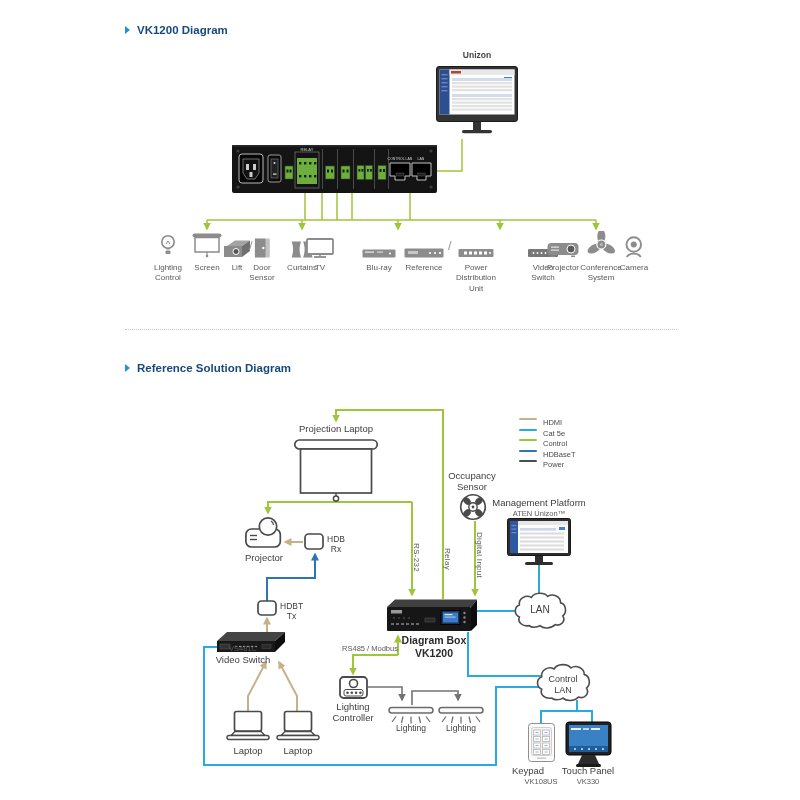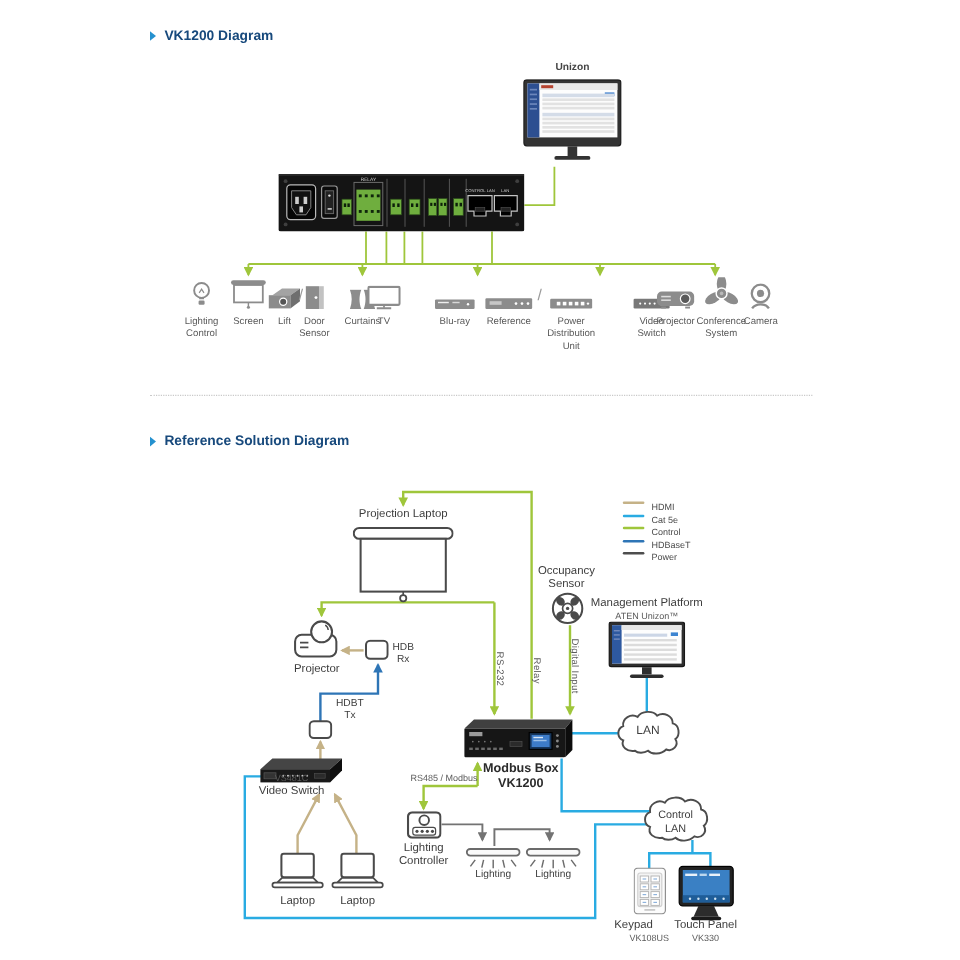--- a/index.html
+++ b/index.html
@@ -397,21 +397,21 @@
 
   <svg class="abs" style="left:304px;top:533px" width="20" height="17" viewBox="0 0 20 17">
     <rect x="1" y="1" width="18" height="15" rx="3.5" fill="#fff" stroke="#4a4a4a" stroke-width="1.7"></rect>
   </svg>
   <div class="lbl md leftal" style="left:327px;top:534px">HDB
 Rx</div>
 
   <svg class="abs" style="left:257px;top:600px" width="20" height="16" viewBox="0 0 20 16">
     <rect x="1" y="1" width="18" height="14" rx="3.5" fill="#fff" stroke="#4a4a4a" stroke-width="1.7"></rect>
   </svg>
-  <div class="lbl md leftal" style="left:280px;top:580px">HDBT
+  <div class="lbl md leftal" style="left:280px;top:601px">HDBT
 Tx</div>
 
   <svg class="abs" style="left:216px;top:629px" width="70" height="26" viewBox="0 0 70 26">
     <polygon points="11,3 69,3 59,12 1,12" fill="#454545"></polygon>
     <polygon points="59,23 59,12 69,3 69,13" fill="#0e0e0e"></polygon>
     <rect x="1" y="12" width="58" height="11" fill="#191919"></rect>
     <rect x="4" y="15" width="10" height="5" fill="#333" stroke="#555" stroke-width="0.6"></rect>
     <circle cx="20" cy="17.5" r="0.8" fill="#cfcfcf"></circle>
       <circle cx="24" cy="17.5" r="0.8" fill="#cfcfcf"></circle>
     <circle cx="28" cy="17.5" r="0.8" fill="#cfcfcf"></circle>
@@ -453,21 +453,21 @@
       <circle cx="24" cy="20" r="0.7" fill="#777"></circle>
     <rect x="40" y="20" width="10" height="4" fill="#2b2b2b" stroke="#4d4d4d" stroke-width="0.6"></rect>
     <rect x="56" y="12.5" width="19" height="14" fill="#16365c" stroke="#000"></rect>
     <rect x="58" y="14.5" width="15" height="10" fill="#3d7cc9"></rect>
     <rect x="59.5" y="16" width="8" height="1.2" fill="#d8e6f5"></rect>
       <rect x="59.5" y="18.5" width="11" height="1.2" fill="#9cc0e8"></rect>
     <circle cx="79.5" cy="15" r="1.2" fill="#888"></circle>
       <circle cx="79.5" cy="19.5" r="1.2" fill="#888"></circle>
       <circle cx="79.5" cy="24" r="1.2" fill="#888"></circle>
   </svg>
-  <div class="lbl big" style="left:434px;top:634px">Modbus Box</div>
+  <div class="lbl big" style="left:434px;top:634px">Diagram Box</div>
   <div class="lbl big" style="left:434px;top:647px">VK1200</div>
 
   <div class="lbl" style="left:472px;top:470px">Occupancy
 Sensor</div>
   <svg class="abs" style="left:459px;top:493px" width="28" height="28" viewBox="0 0 40 40">
     <circle cx="20" cy="20" r="17.5" fill="#fff" stroke="#4a4a4a" stroke-width="2.4"></circle>
     <g fill="#4a4a4a">
       <ellipse cx="20" cy="8" rx="4.5" ry="5.8" transform="rotate(45 20 20)"></ellipse>
       <ellipse cx="20" cy="8" rx="4.5" ry="5.8" transform="rotate(135 20 20)"></ellipse>
       <ellipse cx="20" cy="8" rx="4.5" ry="5.8" transform="rotate(225 20 20)"></ellipse>

